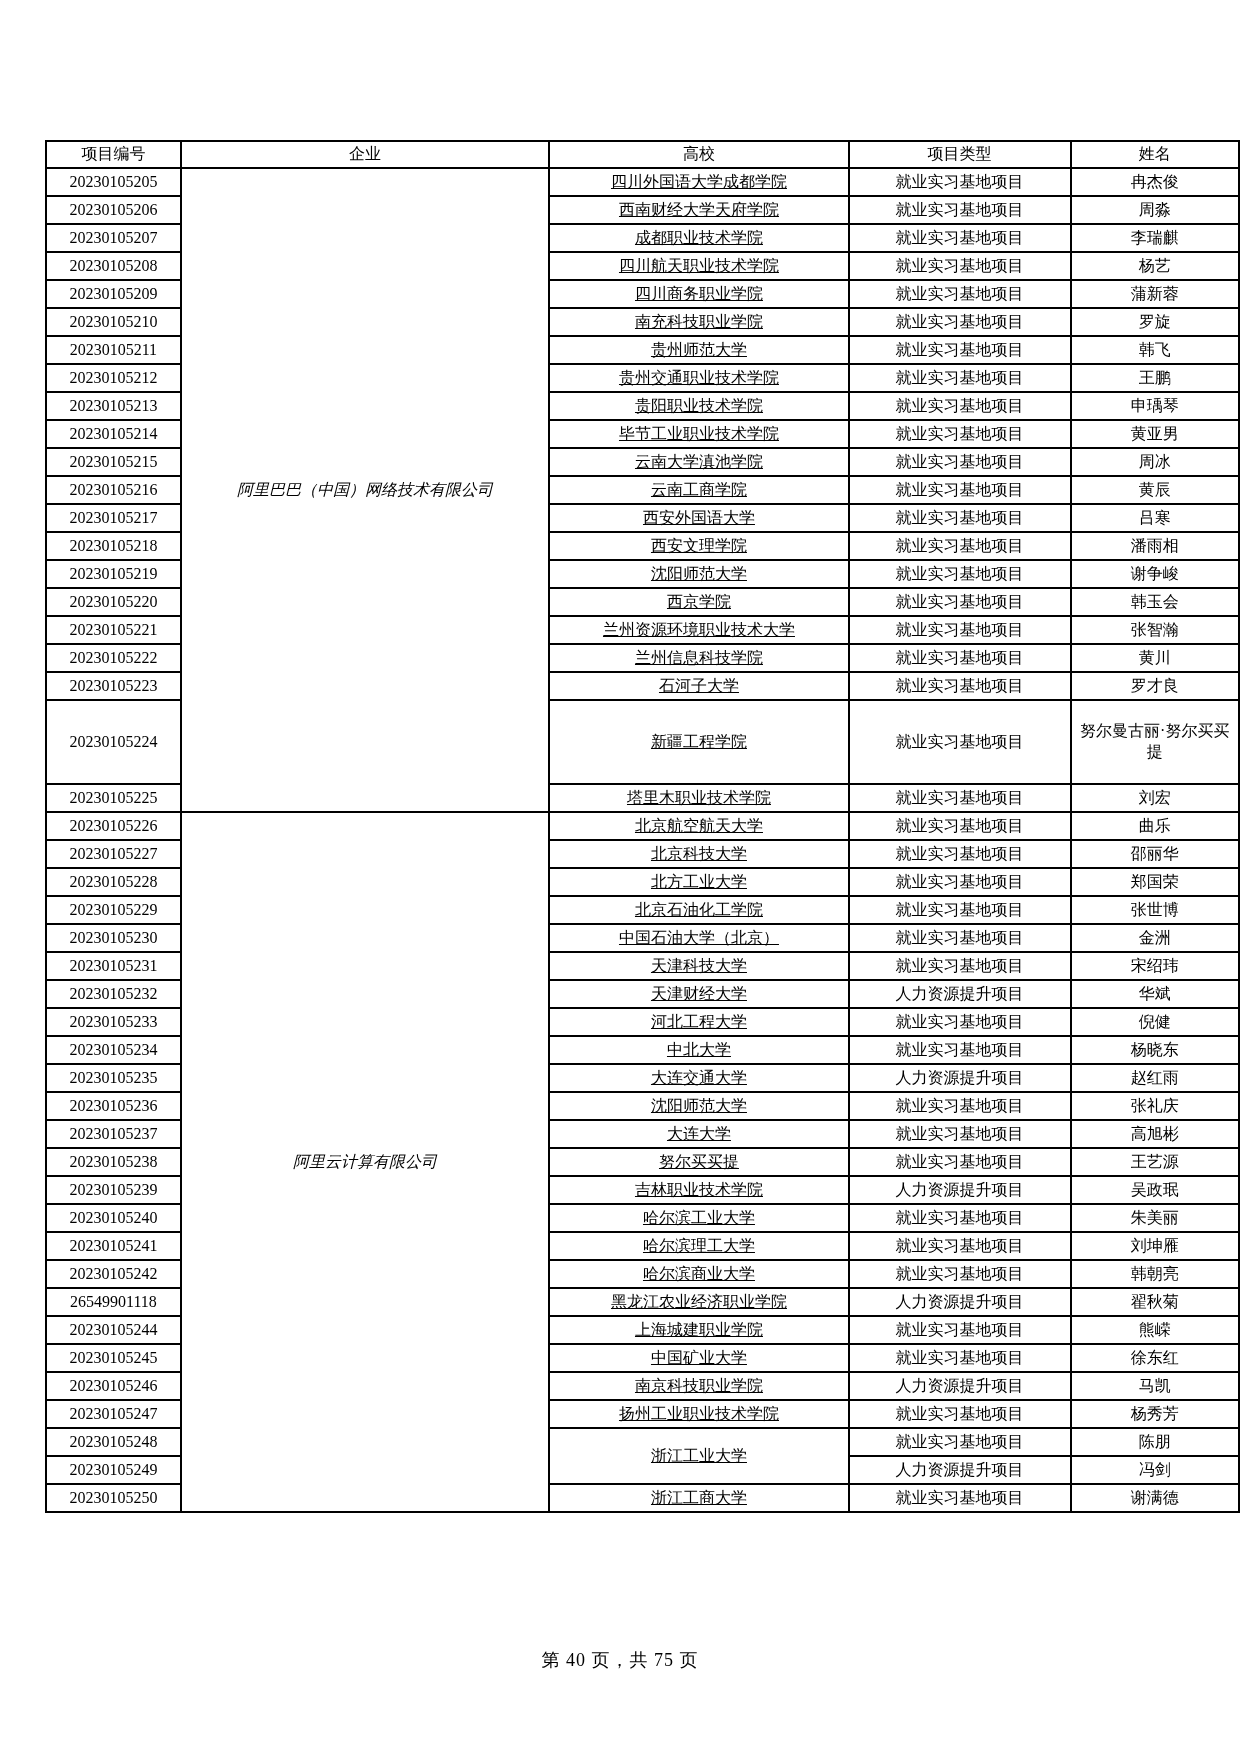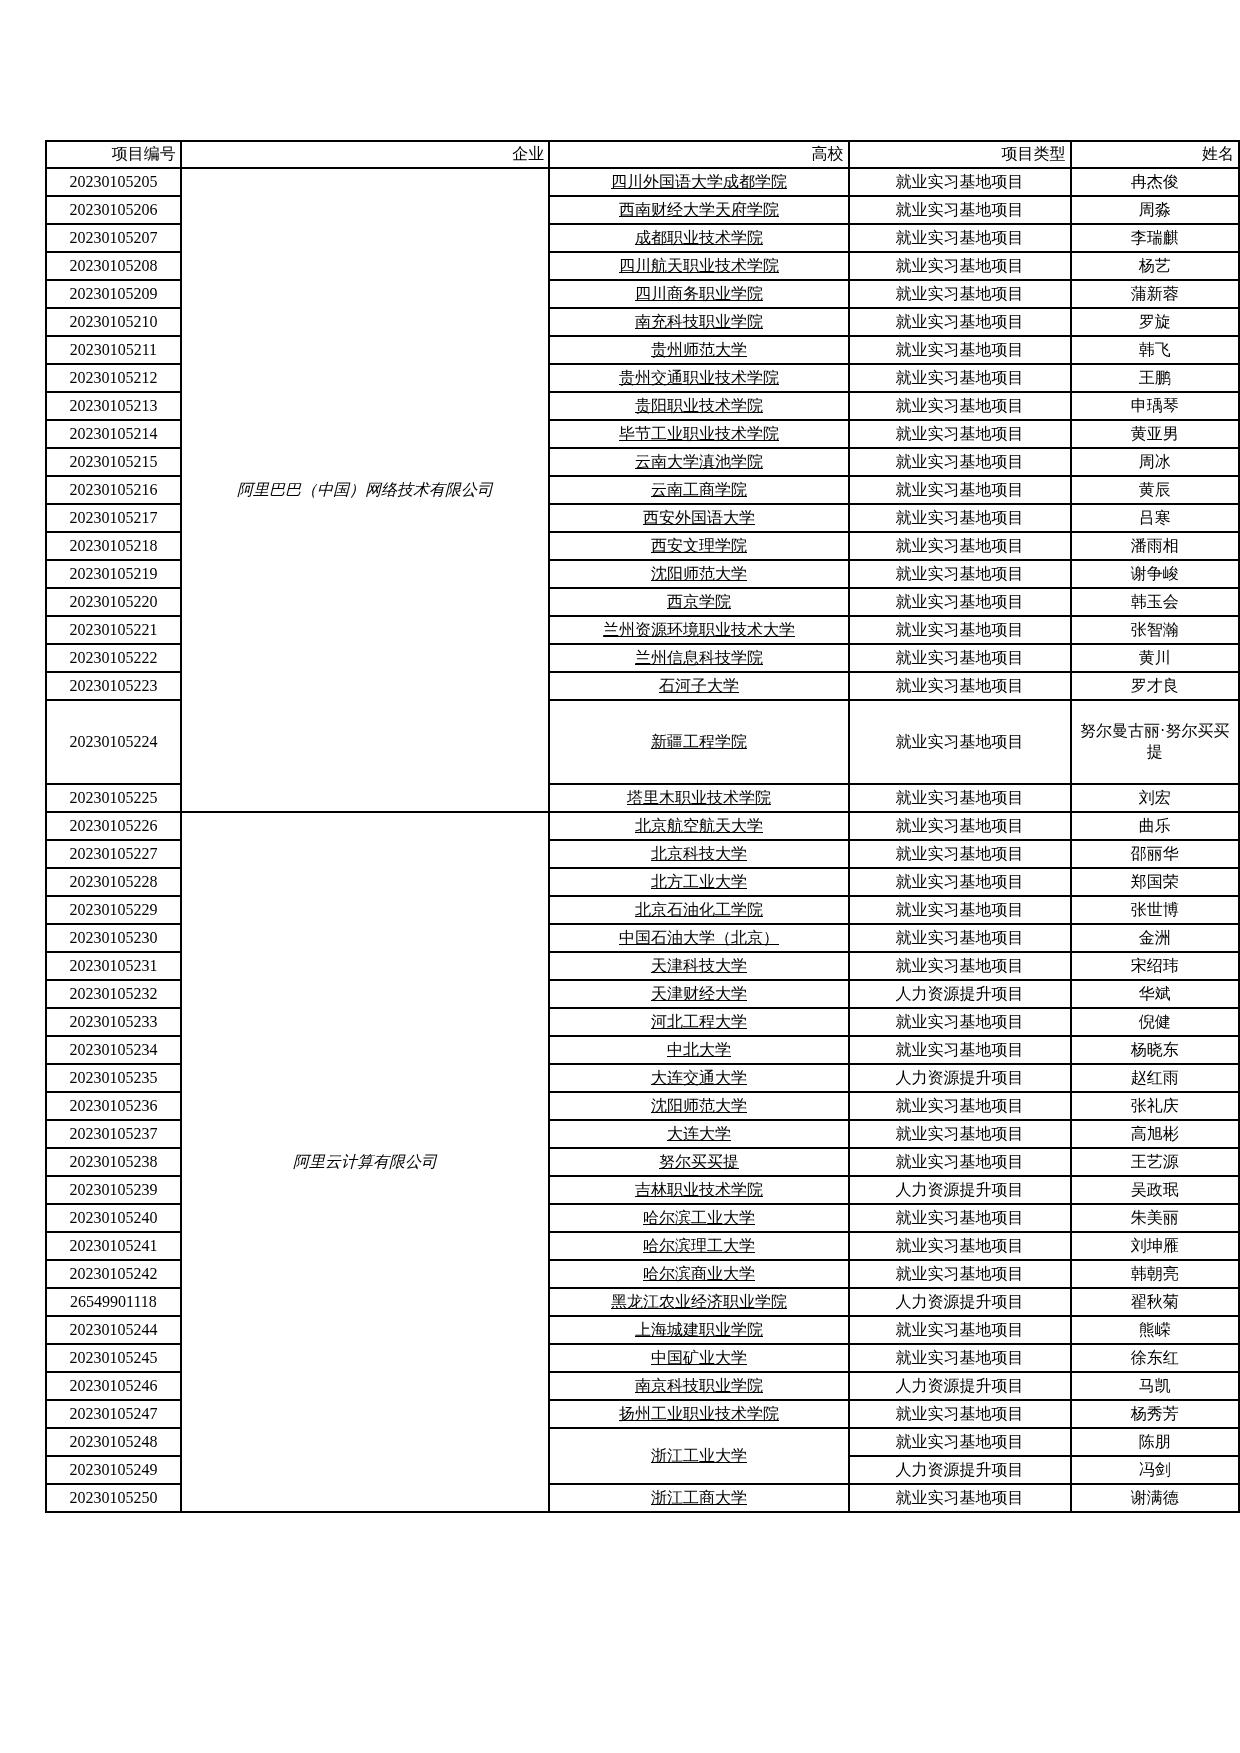--- a/index.html
+++ b/index.html
@@ -19,21 +19,21 @@
   table.doc-table td {
     border:2px solid #000000;
     text-align:center; vertical-align:middle;
     font-size:16px; font-weight:normal;
     line-height:1.3;
     padding:1px 4px;
     height:24px;
     overflow:hidden;
     word-break:break-all;
   }
-  table.doc-table thead th { height:23px;text-align:right; }
+  table.doc-table thead th { height:23px; }
   tr.tall td { height:80px; }
   .col-id      { width:126px; }
   .col-company { width:362px;font-style:italic; }
   .col-school  { width:292px;text-decoration:underline; }
   .col-type    { width:214px; }
   .col-name    { width:160px; }
   .page-footer {
     position:absolute; top:1648px; left:0; width:100%;
     text-align:center; font-size:18px;
     letter-spacing:1px;
@@ -335,14 +335,15 @@
         </tr>
         <tr>
           <td class="col-id">20230105250</td>
           <td class="col-school">浙江工商大学</td>
           <td class="col-type">就业实习基地项目</td>
           <td class="col-name">谢满德</td>
         </tr>
       </tbody>
   </table>
 
+  <div class="page-footer">第 40 页，共 75 页</div>
 
 </div>
 
 </body></html>

